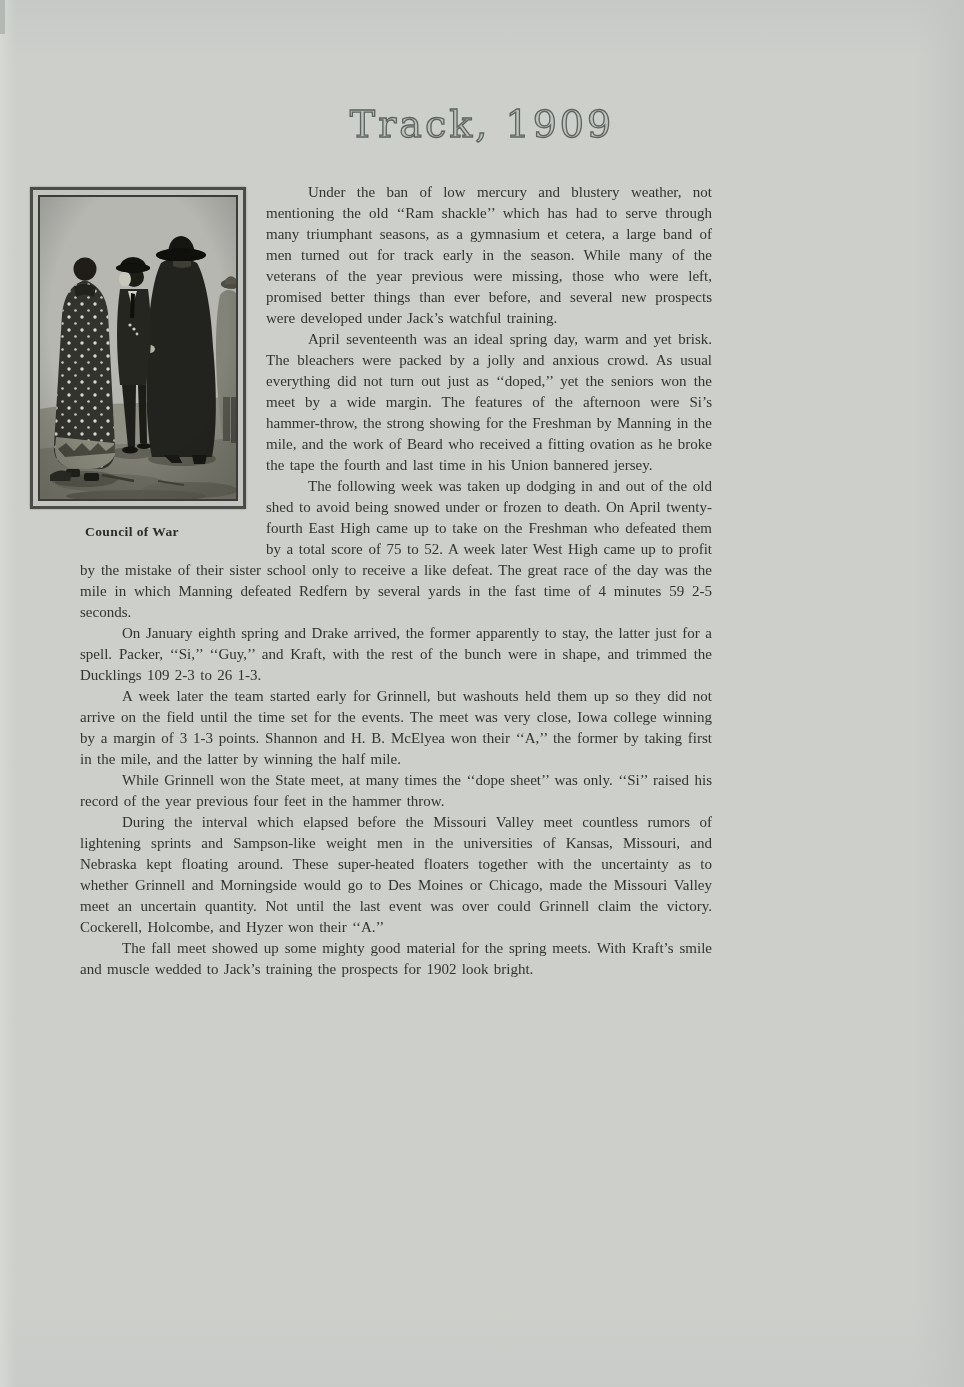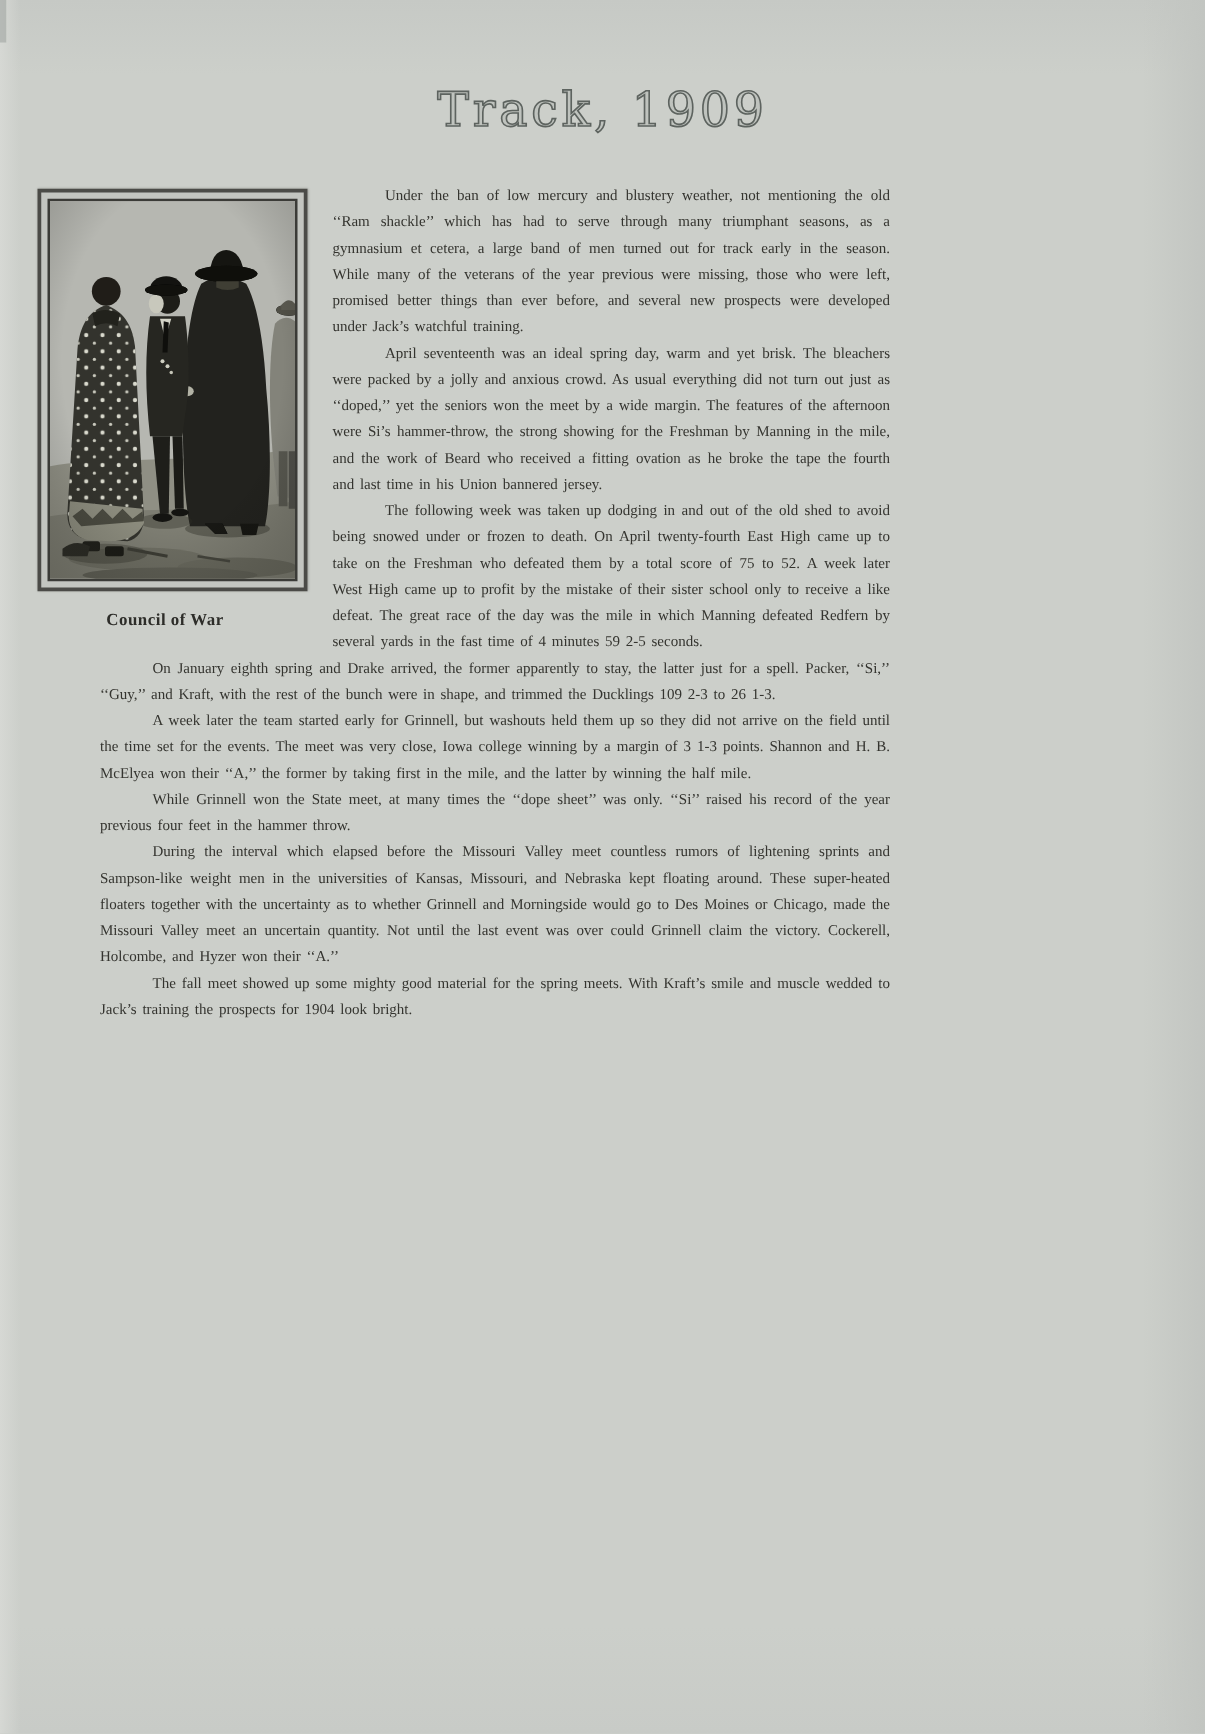--- a/index.html
+++ b/index.html
@@ -17,21 +17,21 @@
       linear-gradient(270deg, #c2c5c1 0px, rgba(194,197,193,0) 50px),
       linear-gradient(180deg, #c6c9c5 0px, rgba(198,201,197,0) 60px, rgba(198,201,197,0) 1300px, #c8cbc7 1387px),
       #cccfca;
   }
   .scan-nick{
     position:absolute;left:0;top:0;width:5px;height:34px;
     background:#9aa09c;opacity:.55;
   }
   .title{
     margin:0;
-    padding-top:66px;
+    padding-top:102px;
     text-align:center;
     font-family:"DejaVu Serif","Liberation Serif",serif;
     font-size:38px;
     font-weight:400;
     letter-spacing:3px;
     color:rgba(120,126,120,0.15);
     -webkit-text-stroke:1.3px #5d635f;
   }
   .column{
     margin-left:80px;
@@ -61,21 +61,21 @@
     text-align:center;
     font-family:"Liberation Serif","DejaVu Serif",serif;
     font-size:13.5px;
     font-weight:bold;
     letter-spacing:.4px;
     color:#2d2d29;
   }
   .column p{
     margin:0;
     text-indent:42px;
-    font-size:12px;
+    font-size:15px;
     line-height:21px;
     word-spacing:1.6px;
     color:#34342f;
   }
 </style>
 </head>
 <body>
 
 <div class="page">
   <div class="scan-nick"></div>
@@ -171,15 +171,15 @@
       <figcaption class="caption">Council of War</figcaption>
     </figure>
 
     <p>Under the ban of low mercury and blustery weather, not mentioning the old ‘‘Ram shackle’’ which has had to serve through many triumphant seasons, as a gymnasium et cetera, a large band of men turned out for track early in the season.  While many of the veterans of the year previous were missing, those who were left, promised better things than ever before, and several new prospects were developed under Jack’s watchful training.</p>
     <p>April seventeenth was an ideal spring day, warm and yet brisk.  The bleachers were packed by a jolly and anxious crowd.  As usual everything did not turn out just as ‘‘doped,’’ yet the seniors won the meet by a wide margin.  The features of the afternoon were Si’s hammer-throw, the strong showing for the Freshman by Manning in the mile, and the work of Beard who received a fitting ovation as he broke the tape the fourth and last time in his Union bannered jersey.</p>
     <p>The following week was taken up dodging in and out of the old shed to avoid being snowed under or frozen to death.  On April twenty-fourth East High came up to take on the Freshman who defeated them by a total score of 75 to 52.  A week later West High came up to profit by the mistake of their sister school only to receive a like defeat.  The great race of the day was the mile in which Manning defeated Redfern by several yards in the fast time of 4 minutes 59 2-5 seconds.</p>
     <p>On January eighth spring and Drake arrived, the former apparently to stay, the latter just for a spell.  Packer, ‘‘Si,’’ ‘‘Guy,’’ and Kraft, with the rest of the bunch were in shape, and trimmed the Ducklings 109 2-3 to 26 1-3.</p>
     <p>A week later the team started early for Grinnell, but washouts held them up so they did not arrive on the field until the time set for the events.  The meet was very close, Iowa college winning by a margin of 3 1-3 points.  Shannon and H. B. McElyea won their ‘‘A,’’ the former by taking first in the mile, and the latter by winning the half mile.</p>
     <p>While Grinnell won the State meet, at many times the ‘‘dope sheet’’ was only.  ‘‘Si’’ raised his record of the year previous four feet in the hammer throw.</p>
     <p>During the interval which elapsed before the Missouri Valley meet countless rumors of lightening sprints and Sampson-like weight men in the universities of Kansas, Missouri, and Nebraska kept floating around.  These super-heated floaters together with the uncertainty as to whether Grinnell and Morningside would go to Des Moines or Chicago, made the Missouri Valley meet an uncertain quantity.  Not until the last event was over could Grinnell claim the victory.  Cockerell, Holcombe, and Hyzer won their ‘‘A.’’</p>
-    <p>The fall meet showed up some mighty good material for the spring meets.  With Kraft’s smile and muscle wedded to Jack’s training the prospects for 1904 look bright.</p>
+    <p>The fall meet showed up some mighty good material for the spring meets.  With Kraft’s smile and muscle wedded to Jack’s training the prospects for 1902 look bright.</p>
   </div>
 </div>
 
 </body></html>

